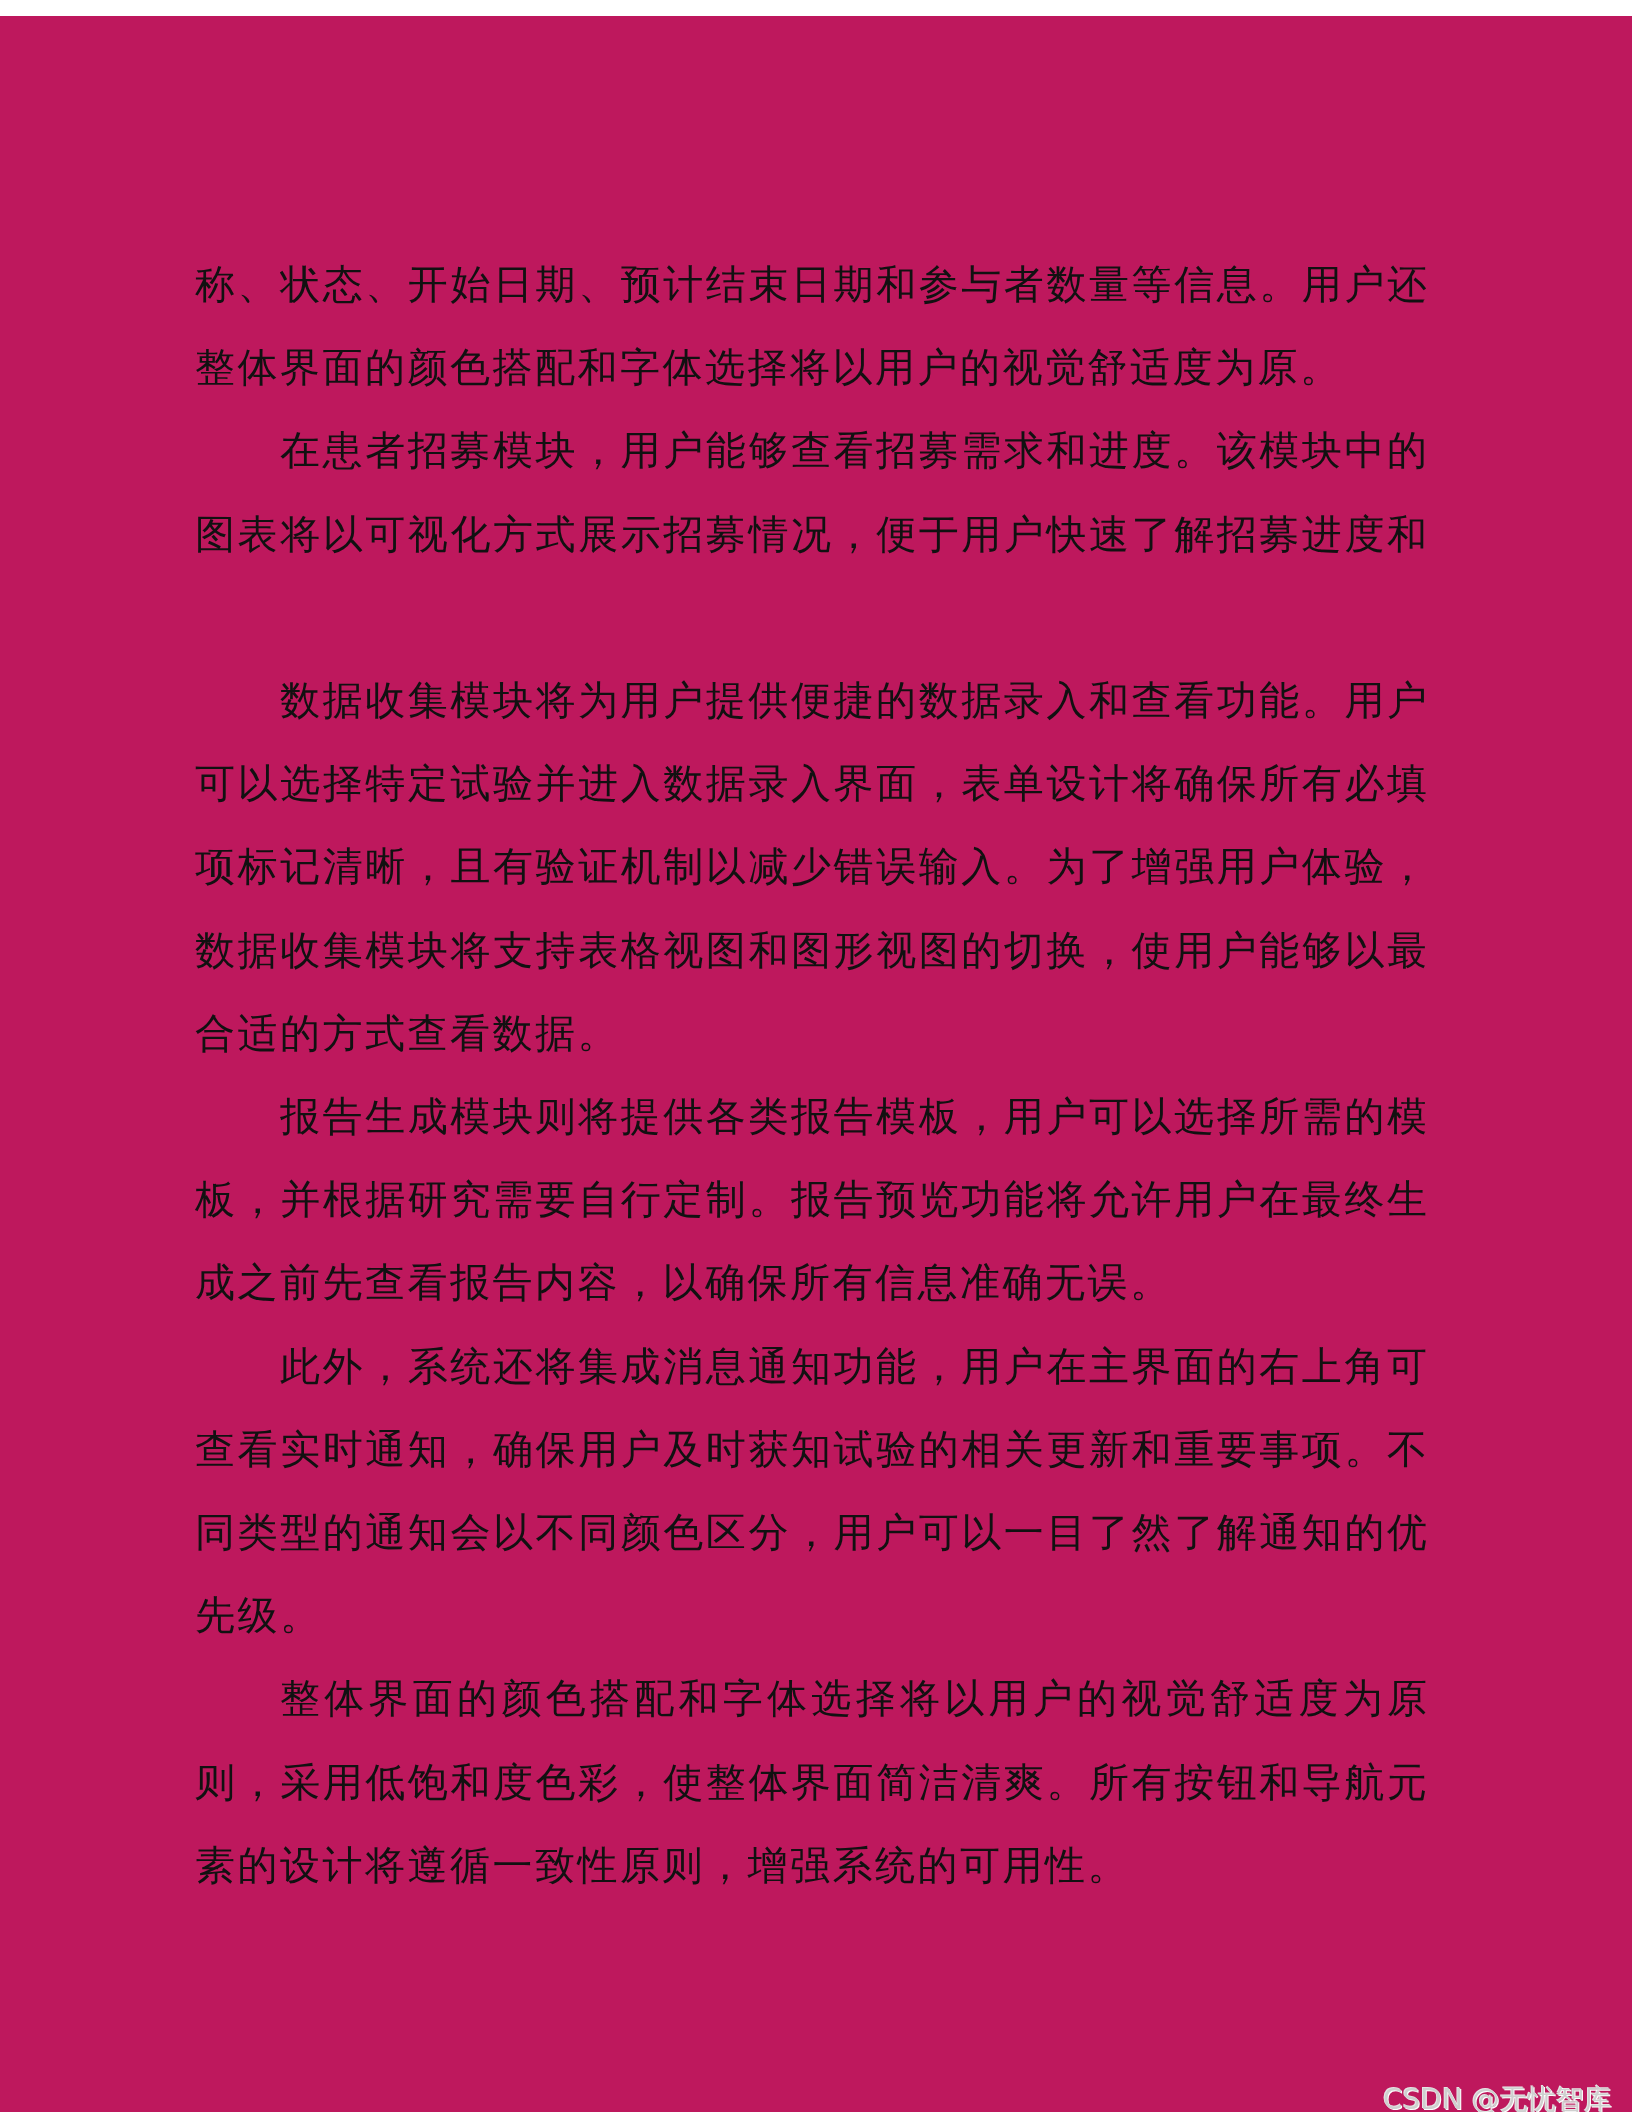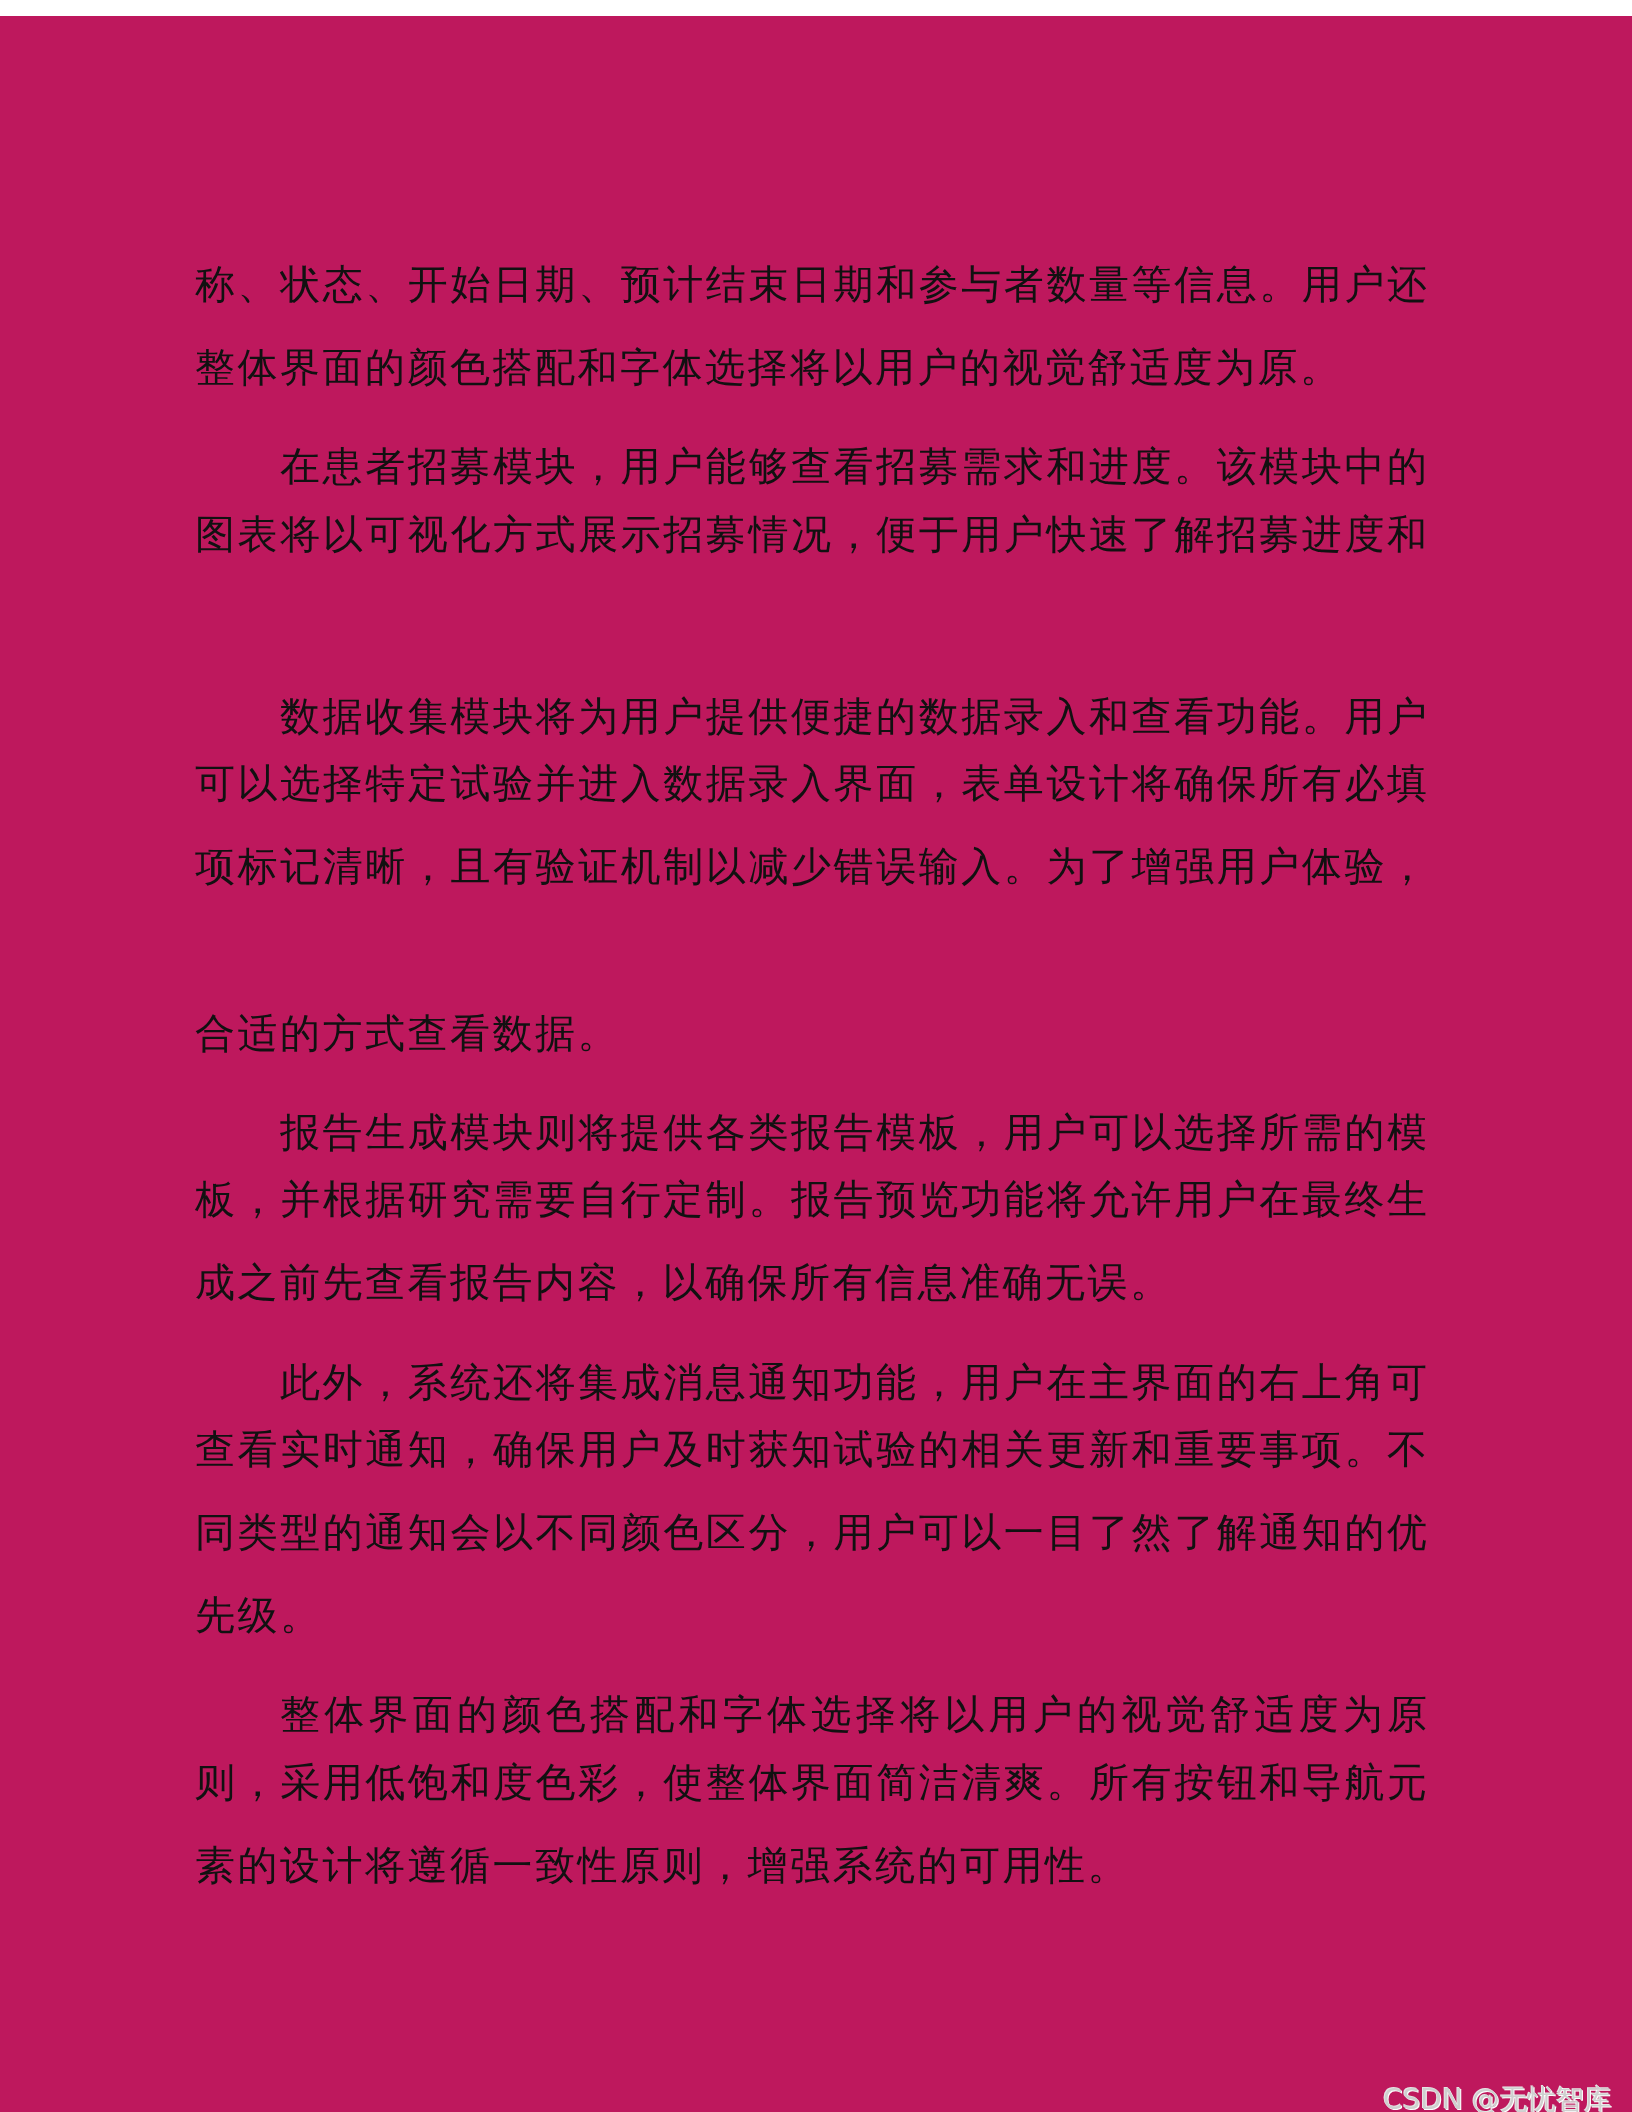--- a/index.html
+++ b/index.html
@@ -35,21 +35,20 @@
       overflow: visible;
     }
     .line.full {
       text-align: justify;
       text-align-last: justify;
       letter-spacing: 0;
     }
     .line.indent {
       left: 280px;
       width: 1147px;
-      margin-top: 16px;
     }
     .watermark {
       position: absolute;
       left: 1383px;
       top: 2068px;
       height: 32px;
       line-height: 32px;
       font-family: "DejaVu Sans", "Liberation Sans", sans-serif;
       font-size: 28px;
       color: #cfcfcf;
@@ -64,20 +63,21 @@
 
   <div class="line full" style="top:244px">称、状态、开始日期、预计结束日期和参与者数量等信息。用户还</div>
   <div class="line" style="top:327px">整体界面的颜色搭配和字体选择将以用户的视觉舒适度为原。</div>
 
   <div class="line full indent" style="top:410px">在患者招募模块，用户能够查看招募需求和进度。该模块中的</div>
   <div class="line full" style="top:494px">图表将以可视化方式展示招募情况，便于用户快速了解招募进度和</div>
 
   <div class="line full indent" style="top:660px">数据收集模块将为用户提供便捷的数据录入和查看功能。用户</div>
   <div class="line full" style="top:743px">可以选择特定试验并进入数据录入界面，表单设计将确保所有必填</div>
   <div class="line full" style="top:826px">项标记清晰，且有验证机制以减少错误输入。为了增强用户体验，</div>
+  <div class="line full" style="top:910px">数据收集模块将支持表格视图和图形视图的切换，使用户能够以最</div>
   <div class="line" style="top:993px">合适的方式查看数据。</div>
 
   <div class="line full indent" style="top:1076px">报告生成模块则将提供各类报告模板，用户可以选择所需的模</div>
   <div class="line full" style="top:1159px">板，并根据研究需要自行定制。报告预览功能将允许用户在最终生</div>
   <div class="line" style="top:1242px">成之前先查看报告内容，以确保所有信息准确无误。</div>
 
   <div class="line full indent" style="top:1326px">此外，系统还将集成消息通知功能，用户在主界面的右上角可</div>
   <div class="line full" style="top:1409px">查看实时通知，确保用户及时获知试验的相关更新和重要事项。不</div>
   <div class="line full" style="top:1492px">同类型的通知会以不同颜色区分，用户可以一目了然了解通知的优</div>
   <div class="line" style="top:1575px">先级。</div>

